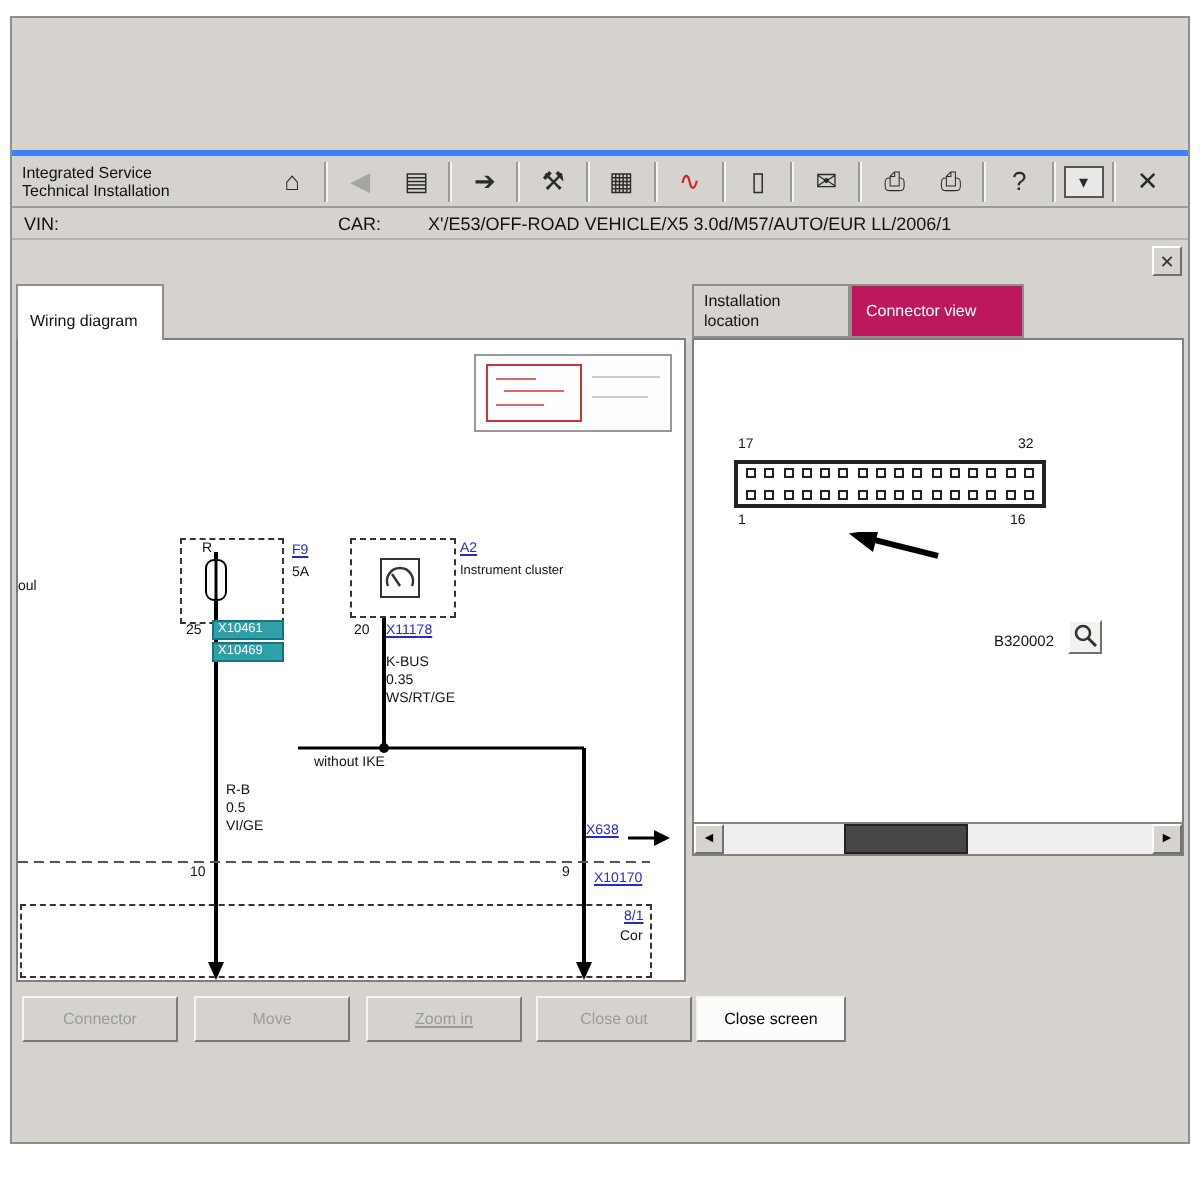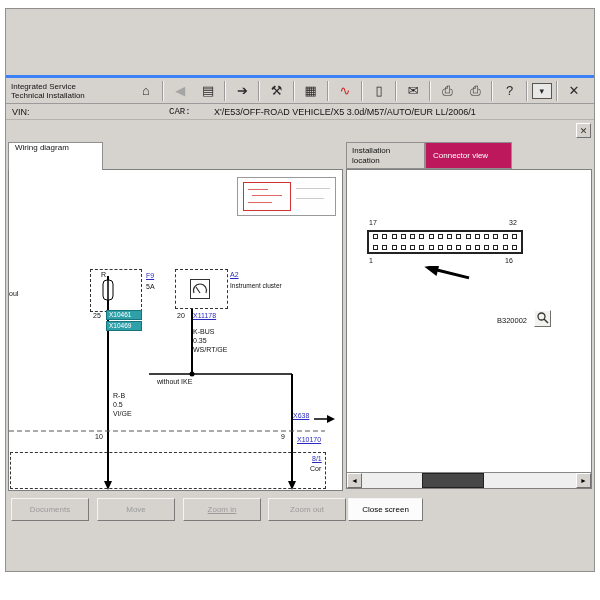--- a/index.html
+++ b/index.html
@@ -20,46 +20,46 @@
             color:#2b2b2b; padding:0; text-align:center; font-family:inherit; }
   .tb-btn.disabled { color:#a5a5a5; }
   .tb-btn.boxed { font-size:9px; width:20px; height:16px; border:1px solid #555;
                   line-height:12px; background:#e8e8e6; }
   .tb-sep { width:0; height:20px; border-left:1px solid #9a9a9a; border-right:1px solid #f4f4f2; }
 
   
   .vin-row { position:absolute; left:0; top:95px; width:100%; height:16px; font-size:9px;
              border-bottom:1px solid #b5b2ac; }
   .vin-label { position:absolute; left:6px; top:3px; }
-  .car-label { position:absolute; left:163px; top:3px;font-family:Liberation Mono, monospace; }
+  .car-label { position:absolute; left:163px; top:3px; }
   .car-value { position:absolute; left:208px; top:3px; }
 
   
   .doc-title { position:absolute; left:0; top:112px; width:100%; height:19px;
                background:#699596; color:#fff; font-size:9px; line-height:19px;
                padding-left:7px; }
   .doc-close { position:absolute; right:3px; top:114px; width:15px; height:15px;
                background:#d6d3ce; border:1px solid; border-color:#fff #707070 #707070 #fff;
                font-size:9px; line-height:12px; text-align:center; color:#333; padding:0; }
 
   
-  .tab-wiring { position:absolute; left:2px; top:133px; width:95px; height:28px; background:#fff;
+  .tab-wiring { position:absolute; left:2px; top:133px; width:74px; height:28px; background:#fff;
                 border:1px solid #8f8f8f; border-bottom:none; font-size:8px;
-                display:flex; align-items:flex-start; padding:0 0 5px 6px; z-index:3; }
+                display:flex; align-items:flex-end; padding:0 0 5px 6px; z-index:3; }
   .tab-install { position:absolute; left:340px; top:133px; width:79px; height:27px;
                  background:#d6d3ce; border:1px solid #8f8f8f; font-size:8px; line-height:10px;
                  padding:3px 0 0 5px; }
   .tab-connector { position:absolute; left:419px; top:133px; width:87px; height:27px;
                    background:#be185d; border:1px solid #8f8f8f; color:#fff; font-size:8px;
                    display:flex; align-items:center; padding-left:7px; }
 
   
   .left-panel { position:absolute; left:2px; top:160px; width:335px; height:322px;
                 background:#fff; border:1px solid #7f7f7f; overflow:hidden; }
-  .right-panel { position:absolute; left:340px; top:160px; width:246px; height:320px;
+  .right-panel { position:absolute; left:340px; top:160px; width:246px; height:259px;
                  background:#fff; border:1px solid #7f7f7f; overflow:hidden; }
 
   
   .dlabel { position:absolute; font-size:7px; line-height:8px; white-space:nowrap; color:#111; }
   .dlink  { color:#2a2ac0; text-decoration:underline; }
   .dashed-box { position:absolute; border:1px dashed #333; background:transparent; }
   .chip { position:absolute; width:36px; height:10px; background:#2f9fa8; border:1px solid #17747c;
           color:#fff; font-size:6.5px; line-height:8px; padding-left:2px; }
   .minimap { position:absolute; left:228px; top:7px; width:99px; height:39px;
              border:1px solid #999; background:#fefefe; }
@@ -280,19 +280,19 @@
 
     <div class="hscroll">
       <button class="scroll-btn">◄</button>
       <div class="scroll-track">
         <div class="scroll-thumb"></div>
       </div>
       <button class="scroll-btn">►</button>
     </div>
   </div>
 
-  <button class="fbtn disabled" style="left:5px;">Documents</button>
+  <button class="fbtn disabled" style="left:5px;">Connector</button>
   <button class="fbtn disabled" style="left:91px;">Move</button>
   <button class="fbtn disabled" style="left:177px;text-decoration:underline;">Zoom in</button>
-  <button class="fbtn disabled" style="left:262px;">Zoom out</button>
+  <button class="fbtn disabled" style="left:262px;">Close out</button>
   <button class="fbtn white" style="left:342px;width:75px;">Close screen</button>
 
 </div>
 
 </body></html>

